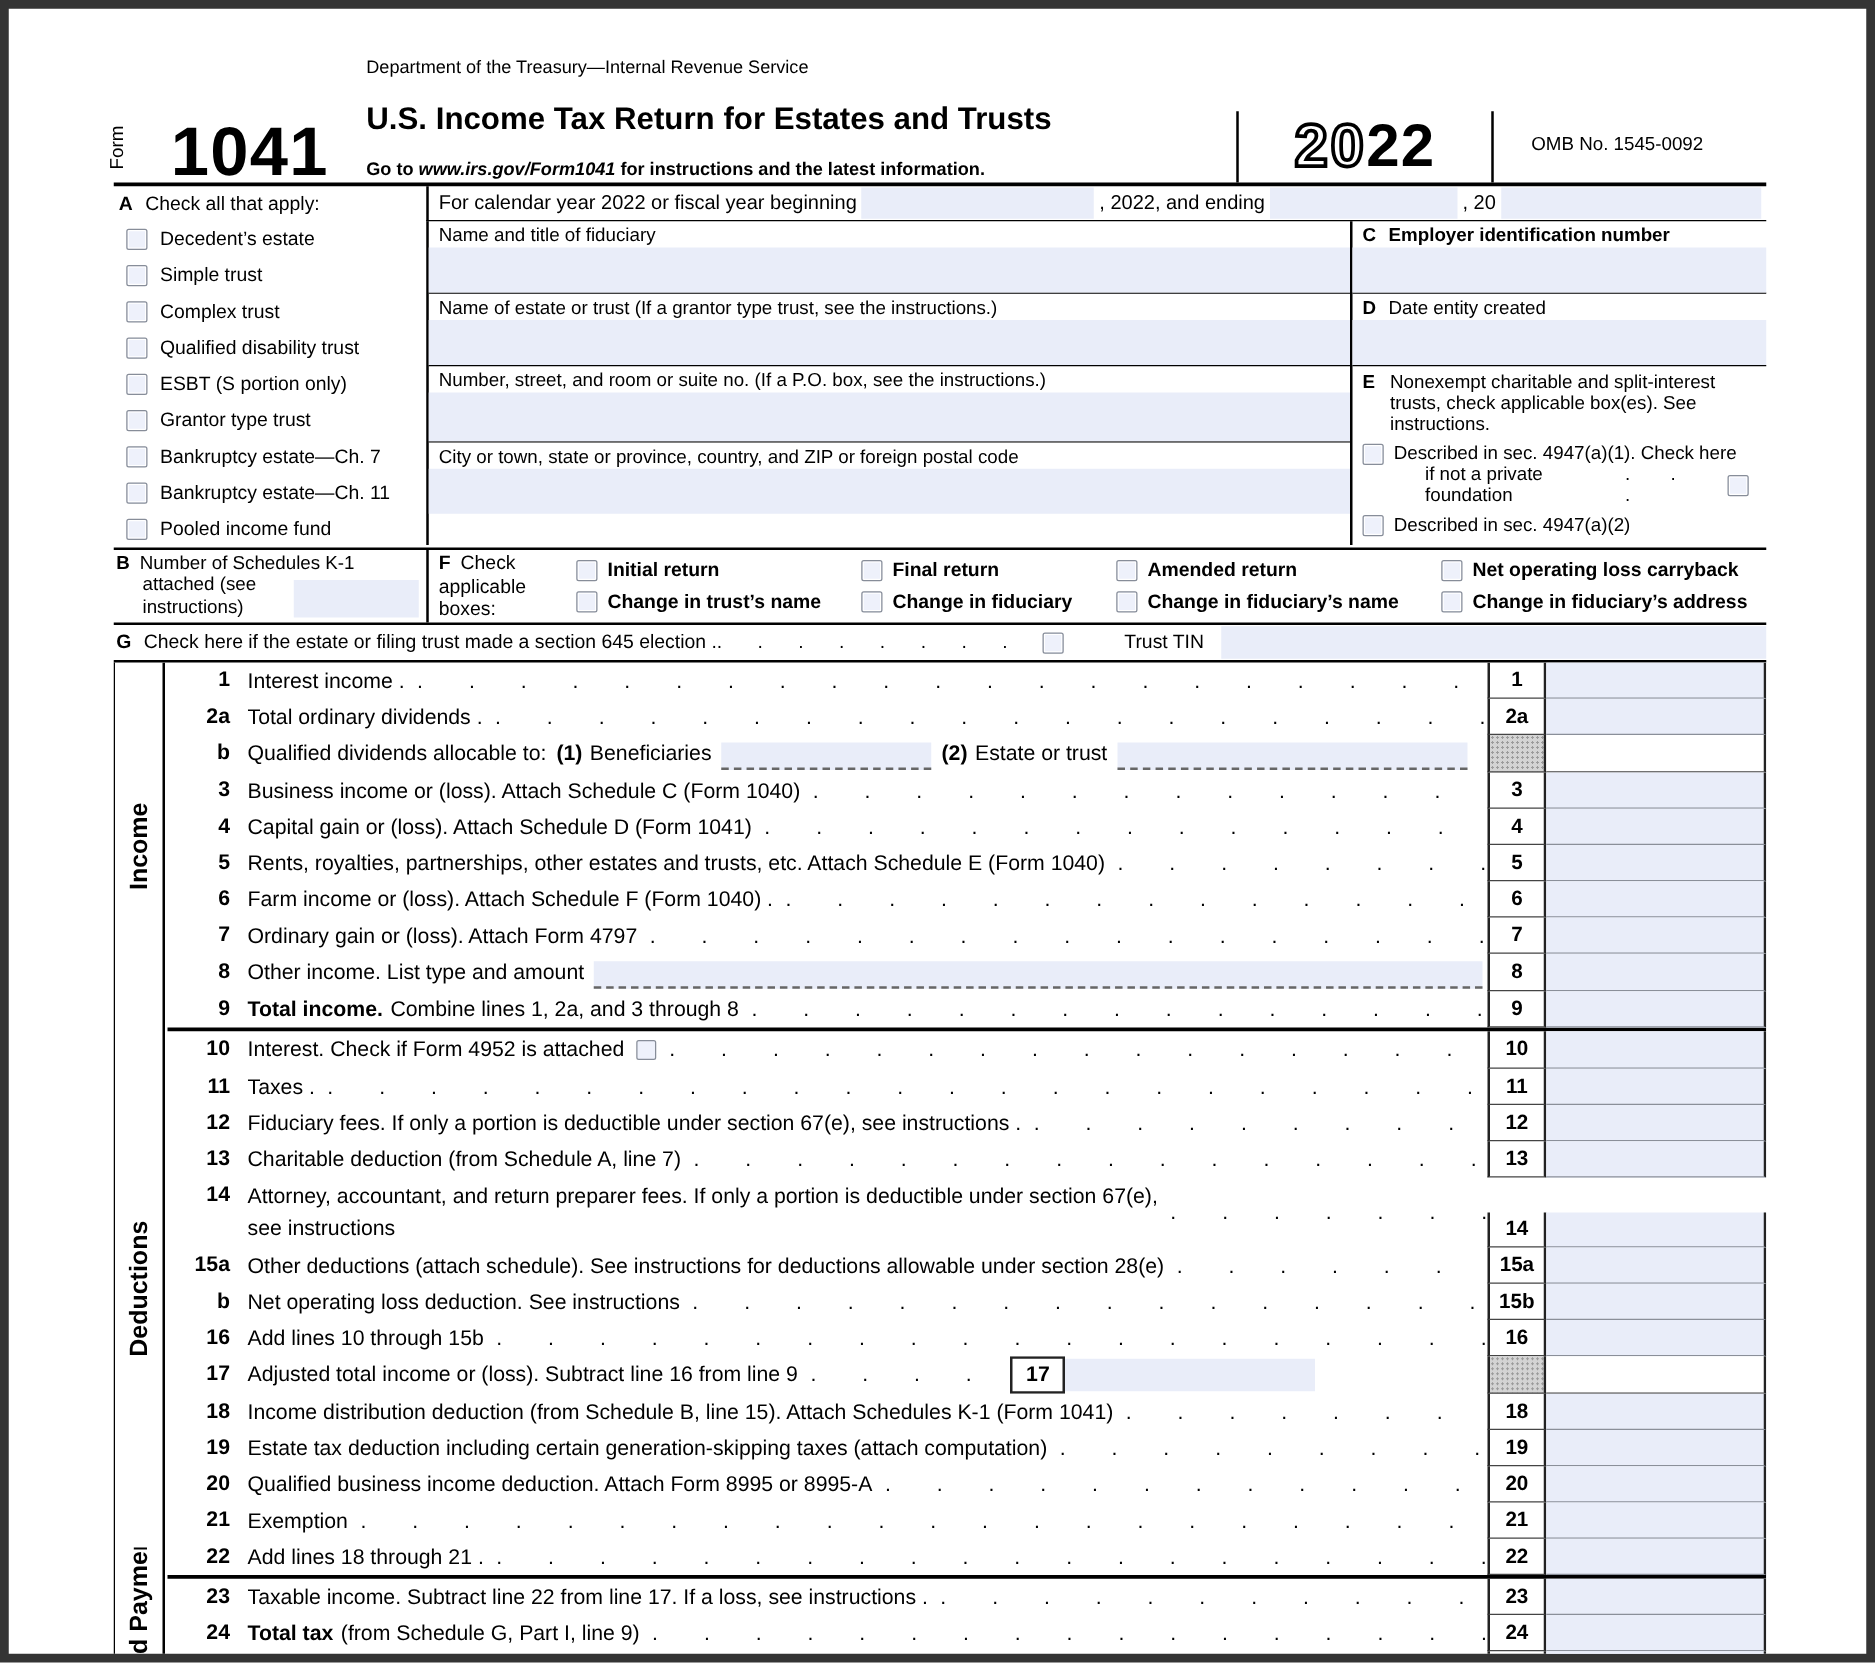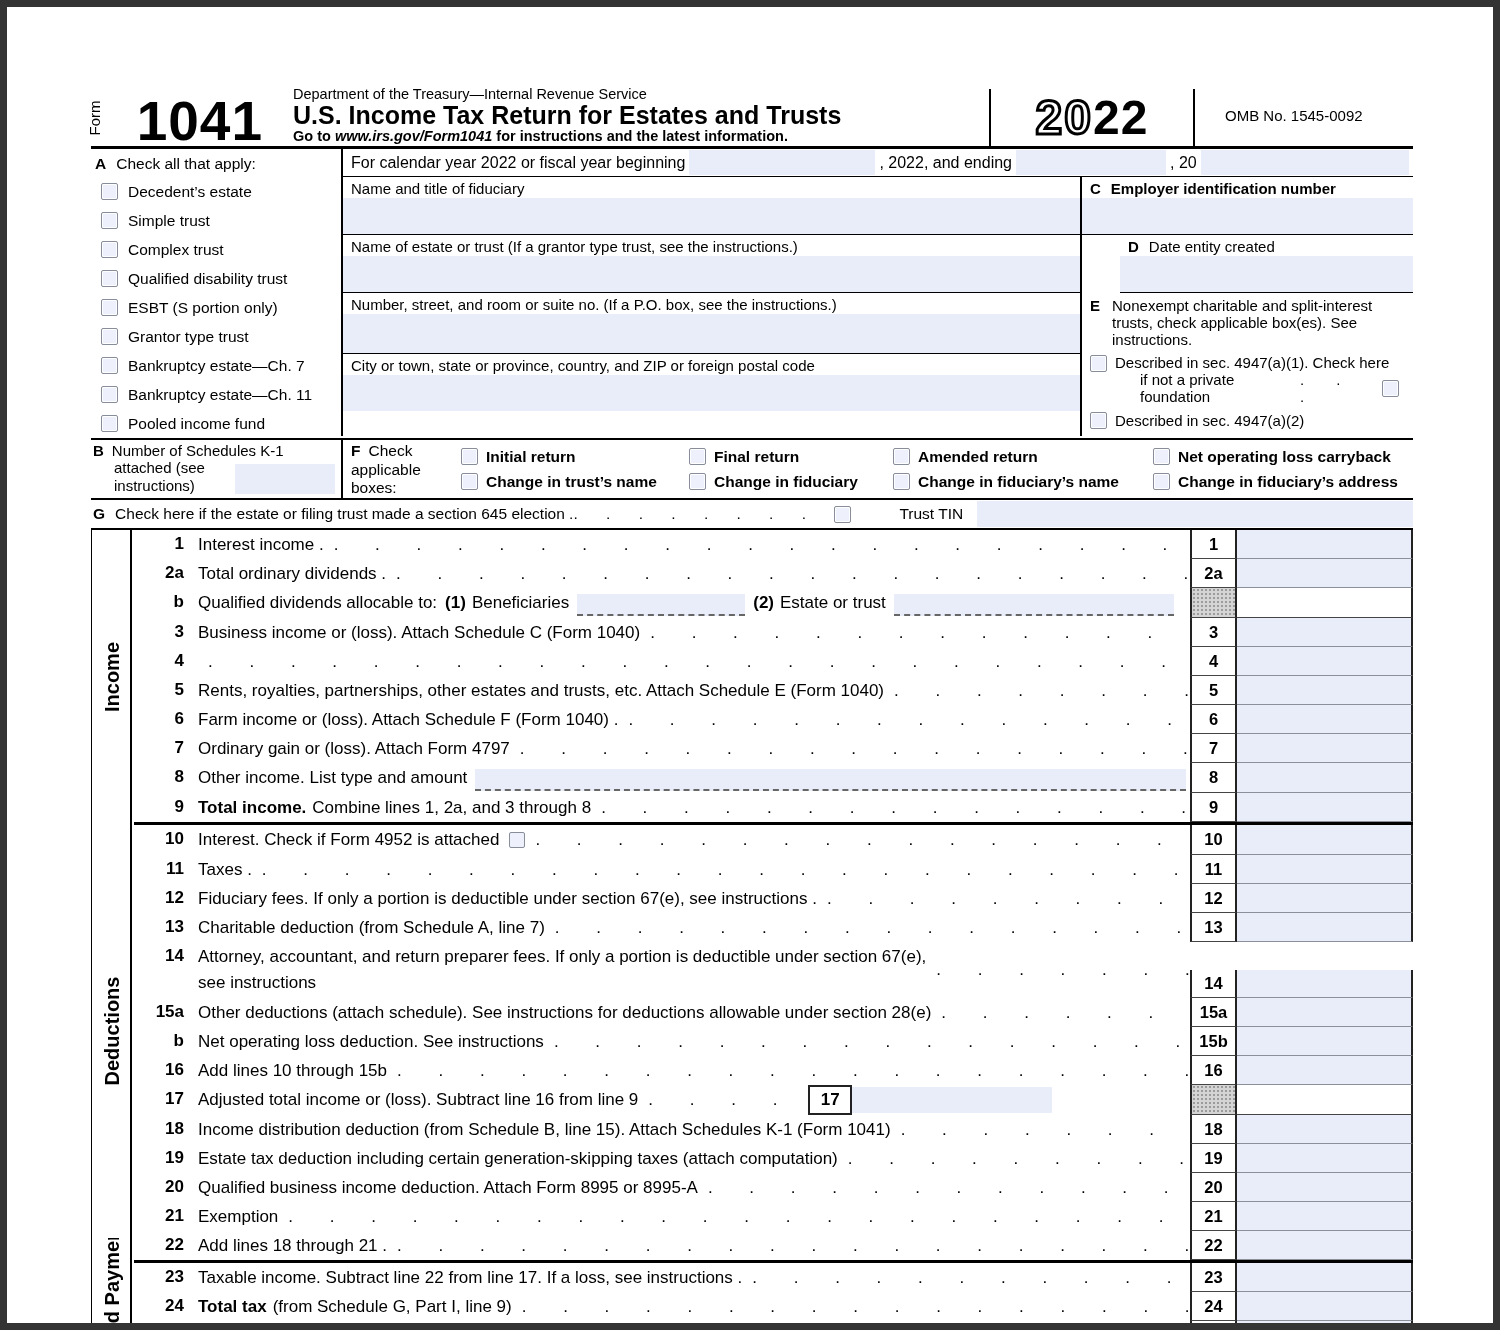--- a/index.html
+++ b/index.html
@@ -11,21 +11,21 @@
     color:#000;
   }
   .form-wrap { margin:78px 84px 0 84px; width:1322px; }
 
   
   .hdr { display:flex; align-items:stretch; border-bottom:3px solid #000; height:64px; }
   .hdr-formno { display:flex; align-items:flex-end; width:172px; }
   .vlabel-wrap { position:relative; width:22px; height:56px; }
   .vlabel-wrap span{ position:absolute; left:50%; top:50%; transform:translate(-50%,-50%) rotate(-90deg); font-size:15px; white-space:nowrap; }
   .formno { font-size:55px; font-weight:bold; letter-spacing:1px; line-height:0.9;margin-left:40px; }
-  .hdr-mid { flex:1; padding-left:30px; display:flex; flex-direction:column; justify-content:flex-end; }
+  .hdr-mid { flex:1; padding-left:30px; display:flex; flex-direction:column; justify-content:flex-end;gap:20px; }
   .dept { font-size:14.5px; }
   .title { font-size:25px; font-weight:bold; line-height:1.05; }
   .goto { font-size:14.5px; font-weight:bold; padding-bottom:2px; }
   .goto i { font-style:italic; }
   .hdr-year { width:206px; border-left:2px solid #000; border-right:2px solid #000; display:flex; align-items:center; justify-content:center; font-size:48px; margin:4px 0 0 0; }
   .y20 { color:#fff; -webkit-text-stroke:3px #000; font-weight:bold; letter-spacing:2px;}
   .y22 { font-weight:bold; letter-spacing:1px;}
   .hdr-omb { width:218px; display:flex; align-items:center; padding-left:30px; font-size:15px; }
 
   
@@ -36,21 +36,21 @@
   .cal-fill { background:#e9edf9; align-self:stretch; margin:1px 4px; }
   .midright { display:flex; }
   .colMid { flex:1; border-left:2px solid #000; display:flex; flex-direction:column; }
   .colRight { width:333px; border-left:2px solid #000; display:flex; flex-direction:column; }
   .frow { display:flex; flex-direction:column; border-bottom:1.5px solid #000; }
   .frow:last-child { border-bottom:0; }
   .fr-label { font-size:15px; padding:3px 8px 1px 8px; }
   .fr-label b.klet { font-weight:bold; margin-right:10px; }
   .fr-fill { flex:1; background:#e9edf9; min-height:22px; }
   .h-name{height:58px;} .h-fid{height:58px;} .h-street{height:61px;} .h-city{height:57px;}
-  .h-c{height:58px;} .h-d{height:58px;margin-left:38px;} .h-e{height:143px;}
+  .h-c{height:58px;} .h-d{height:58px;} .h-e{height:143px;}
   .a-title { font-size:15.5px; font-weight:bold; padding:4px 0 4px 2px; }
   .a-title b { margin-right:10px; }
   .a-title .nrm { font-weight:normal; }
   .a-row { display:flex; align-items:center; height:29px; }
   .cb { width:17px; height:17px; background:#eef1fb; border:1px solid #878d99; border-radius:2px; flex:0 0 auto; box-shadow:0 0 0 1px #fff inset; }
   .a-row .cb { margin:0 10px 0 8px; }
   .a-lb { font-size:15.5px; white-space:nowrap; }
   .e-body { padding:4px 6px 0 8px; font-size:15px; }
   .e-head { display:flex; }
   .e-head b { margin-right:12px; }
@@ -359,20 +359,21 @@
           <div class="ldesc">
             <span class="txt">Business income or (loss). Attach Schedule C (Form 1040)</span>
             <span class="dots"></span>
           </div>
           <div class="rnum">3</div>
           <div class="ramt blue"></div>
         </div>
         <div class="line-row">
           <div class="lnum">4</div>
           <div class="ldesc">
+            <span class="txt">Capital gain or (loss). Attach Schedule D (Form 1041)</span>
             <span class="dots"></span>
           </div>
           <div class="rnum">4</div>
           <div class="ramt blue"></div>
         </div>
         <div class="line-row">
           <div class="lnum">5</div>
           <div class="ldesc">
             <span class="txt">Rents, royalties, partnerships, other estates and trusts, etc. Attach Schedule E (Form 1040)</span>
             <span class="dots"></span>

